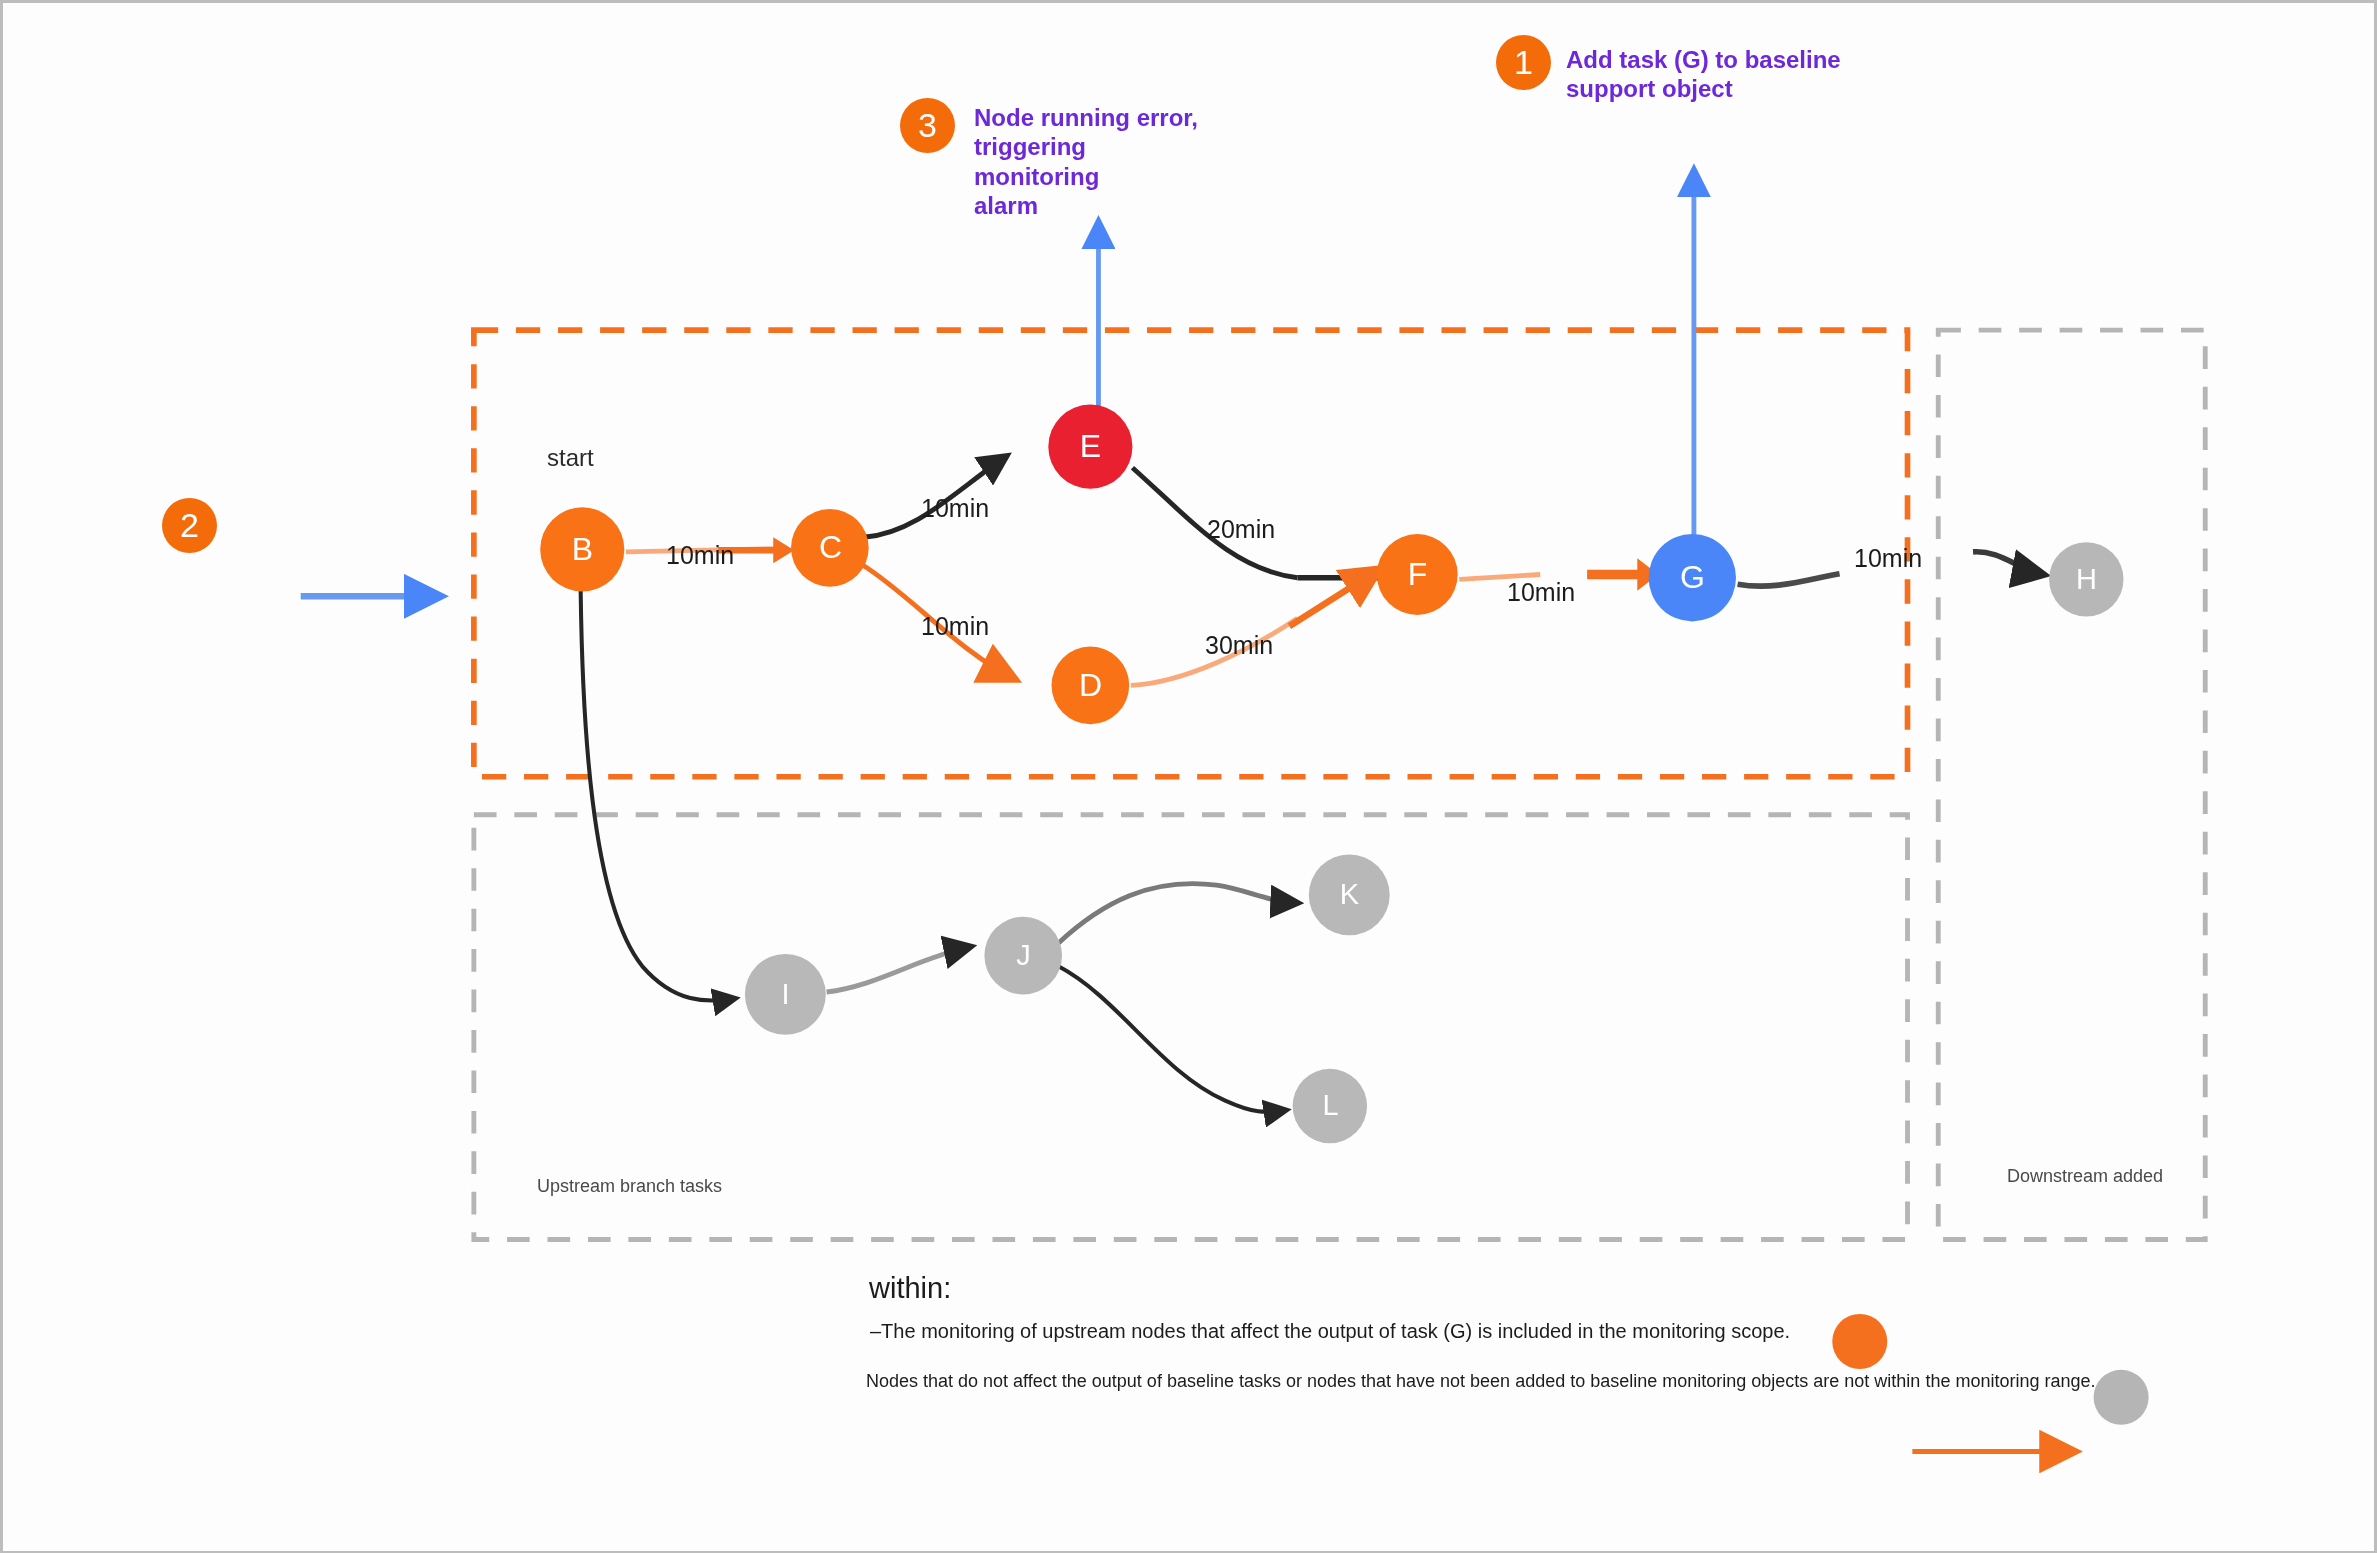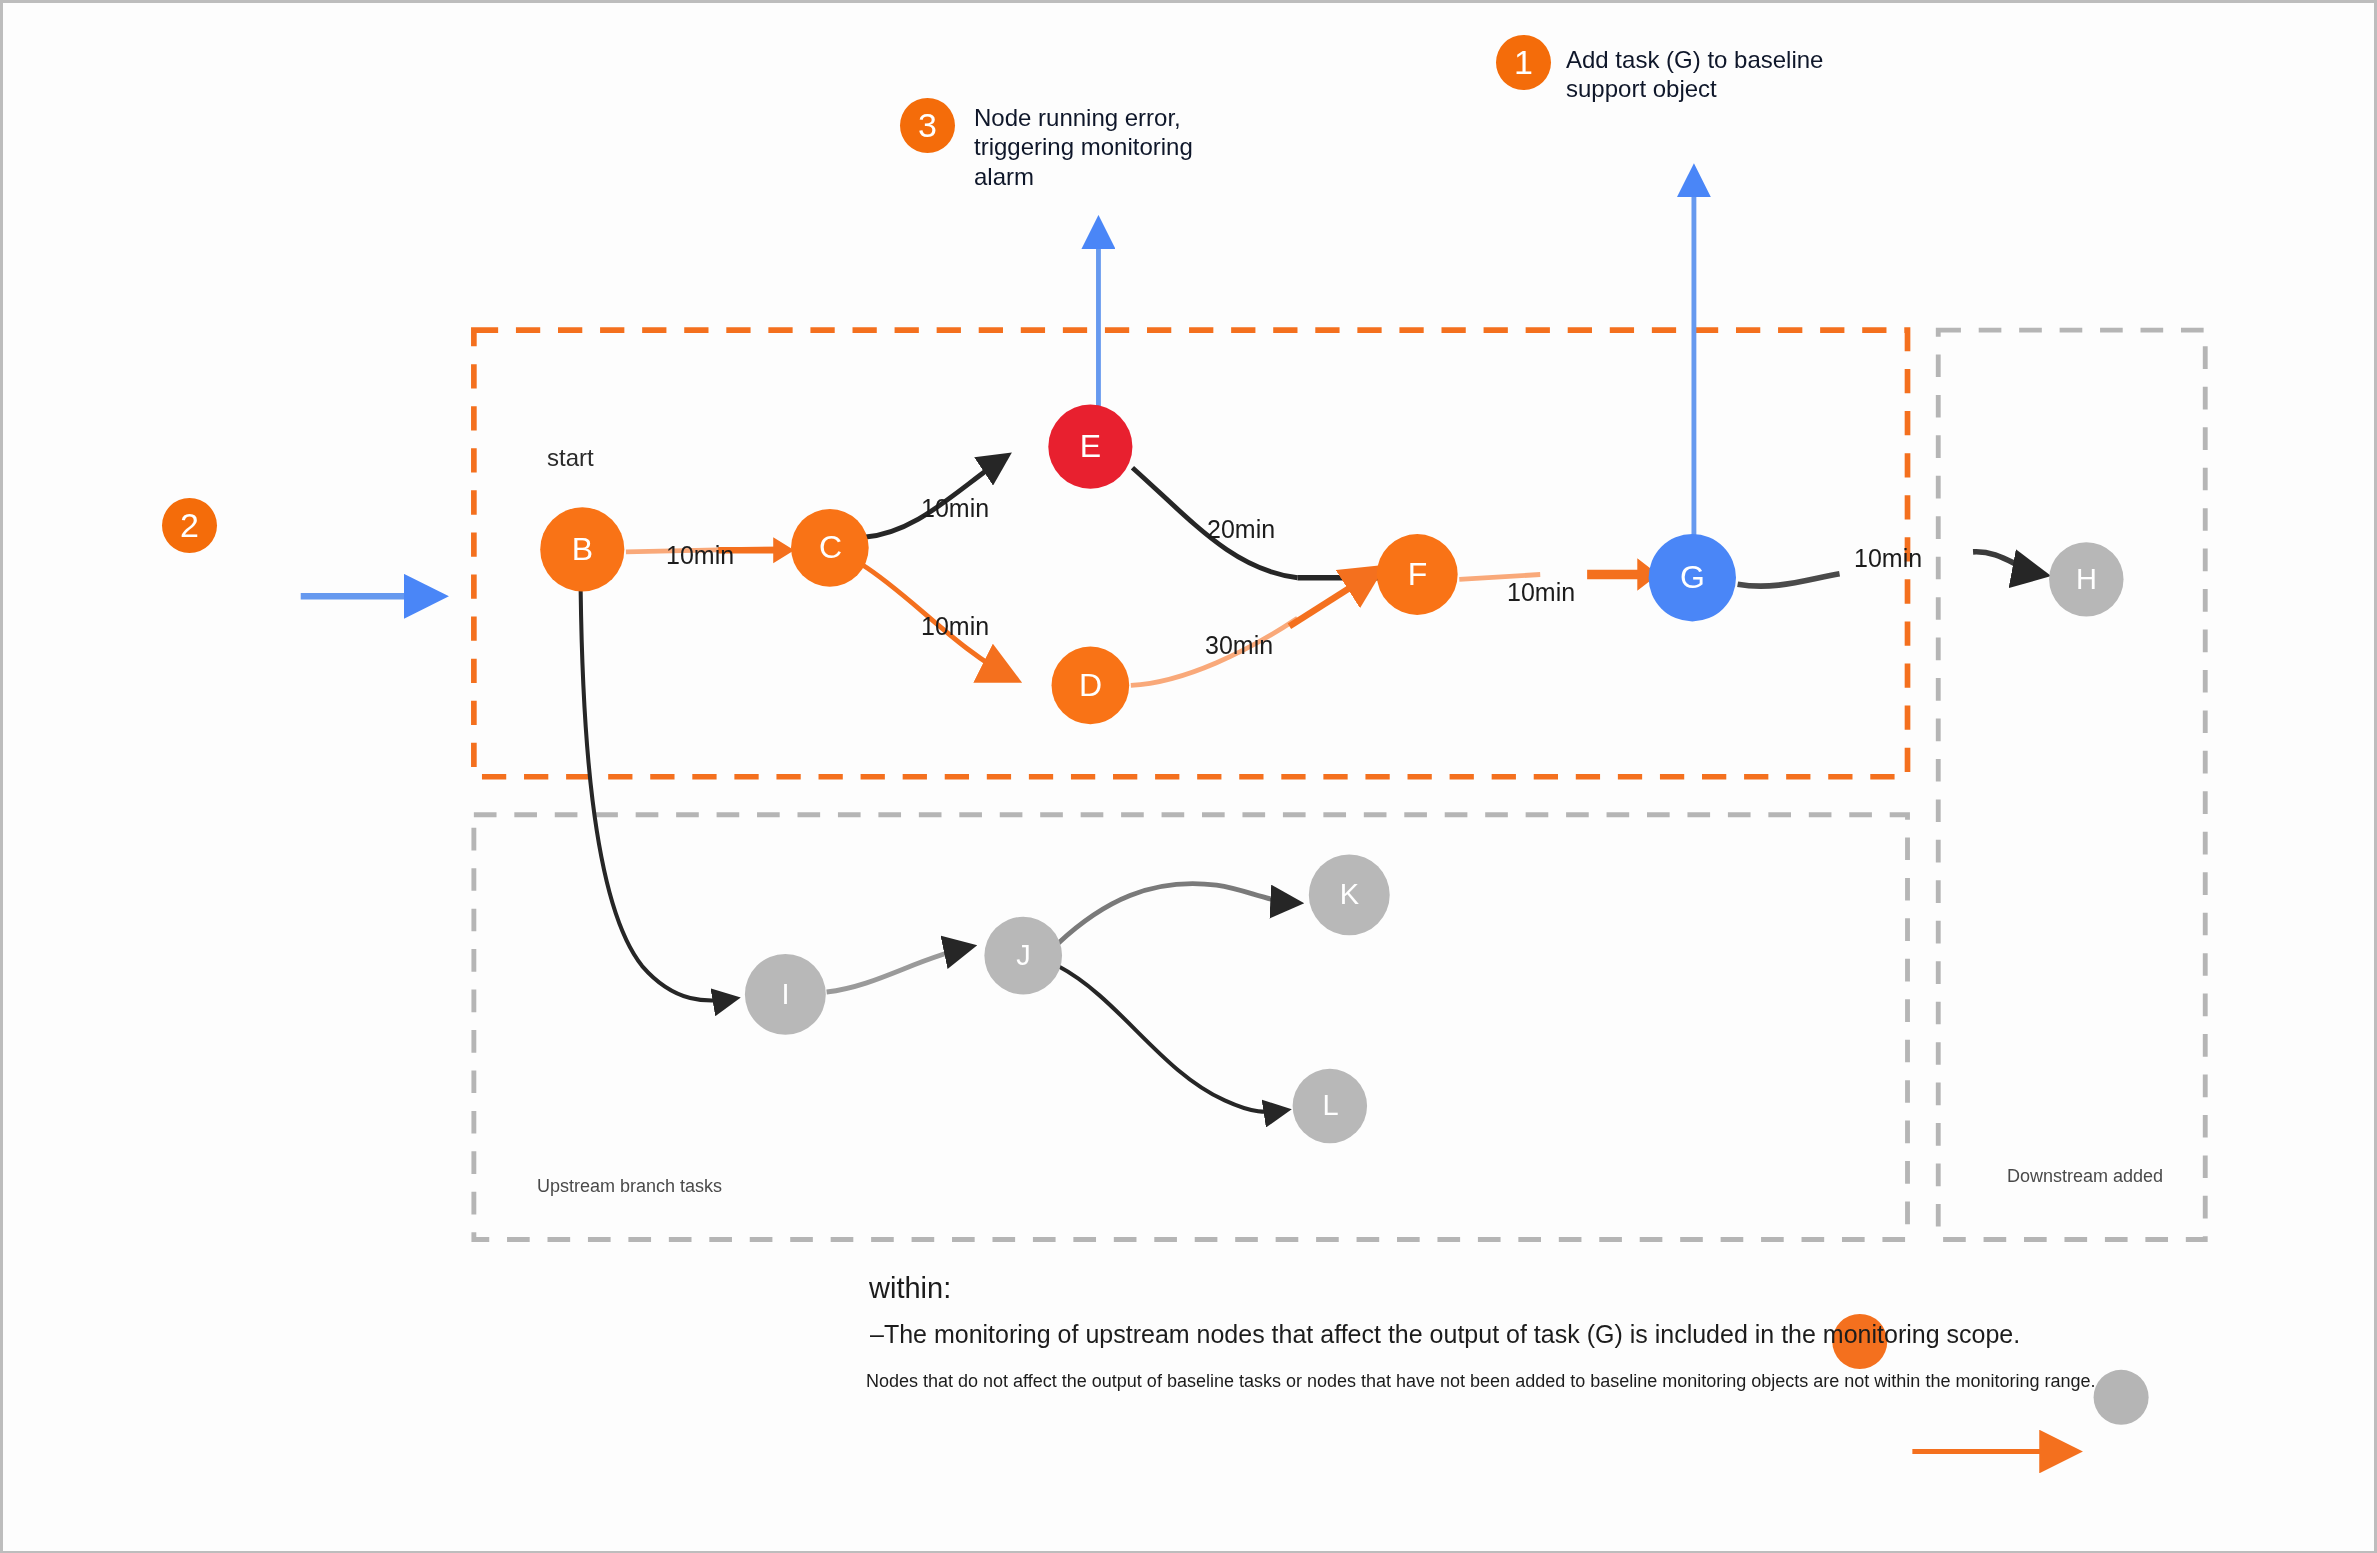--- a/index.html
+++ b/index.html
@@ -40,25 +40,26 @@
     background: #f46c0a;
     color: #fff;
     font-size: 34px;
     display: flex;
     align-items: center;
     justify-content: center;
     font-family: "Liberation Sans", sans-serif;
   }
   .anno-text {
     position: absolute;
-    color: #0f172a;
+    color: #6d28d9;
     font-size: 24px;
     line-height: 1.22;
     font-family: "Liberation Sans", sans-serif;
     white-space: pre-line;
+    font-weight: bold;
   }
   .edge-label {
     position: absolute;
     color: #1c1c1c;
     font-size: 25px;
     font-family: "Liberation Sans", sans-serif;
     white-space: nowrap;
   }
   .box-label {
     position: absolute;
@@ -78,21 +79,21 @@
     color: #1c1c1c;
     font-size: 29px;
     font-family: "Liberation Sans", sans-serif;
   }
   .explain-line {
     position: absolute;
     color: #1c1c1c;
     font-family: "Liberation Sans", sans-serif;
     white-space: nowrap;
   }
-  .el-1 { font-size: 25px; }
+  .el-1 { font-size: 20px; }
   .el-2 { font-size: 18px; }
   .el-3 { font-size: 22.7px; }
 </style>
 </head>
 <body>
 
 <div id="canvas">
 
   <svg id="svg-layer" viewBox="0 0 2938 1920">
     <defs>

